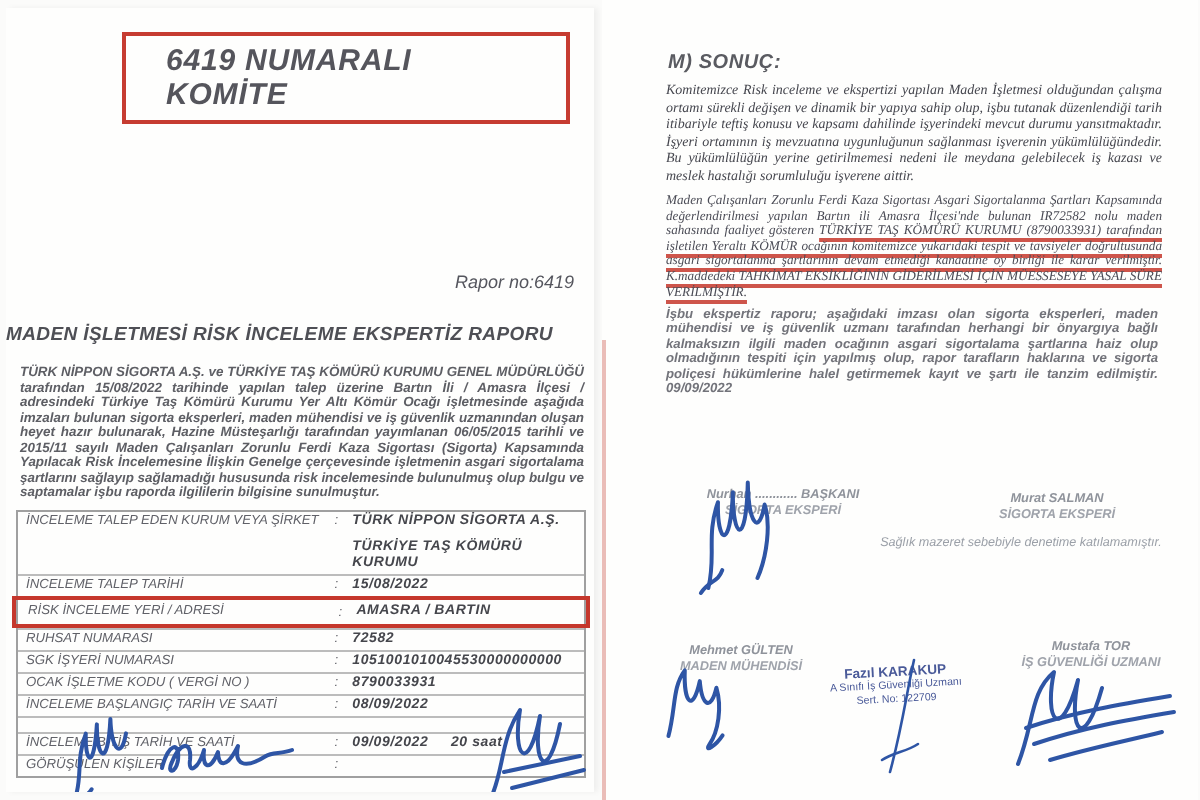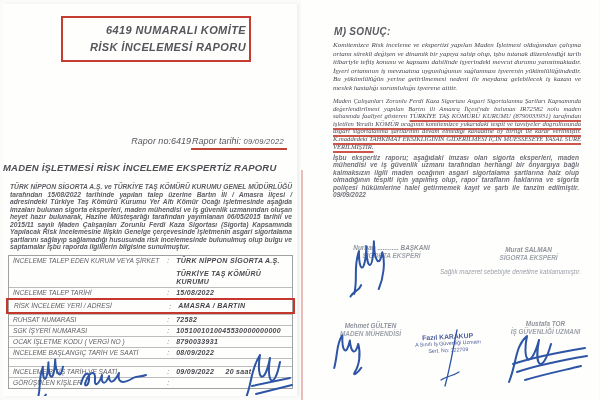--- a/index.html
+++ b/index.html
@@ -5,22 +5,22 @@
   html,body{margin:0;padding:0;background:#ffffff;}
   .stage{position:relative;width:600px;height:400px;background:#fbfbfa;overflow:hidden;
          font-family:"Liberation Sans",sans-serif;}
   .page{position:absolute;background:#fefefd;}
   .page-left{left:3px;top:4px;width:294px;height:392px;overflow:hidden;box-shadow:2px 0 3px rgba(0,0,0,0.05);}
   .page-right{left:301px;top:0;width:298px;height:400px;overflow:hidden;}
   .edge-line{position:absolute;left:0;top:170px;bottom:0;width:2px;background:rgba(210,110,100,0.45);}
 
   
   .title-box{position:absolute;left:58px;top:12px;width:180px;border:2.5px solid #c63c31;
-             padding:4px 3px;text-align:right;font-style:italic;font-weight:600;
-             font-size:11px;line-height:17px;color:#55555c;letter-spacing:0.4px;}
+             padding:4px 20px;text-align:left;font-style:italic;font-weight:600;
+             font-size:15px;line-height:17px;color:#55555c;letter-spacing:0.4px;}
   .report-row{position:absolute;left:26px;right:10px;top:132px;display:flex;
               justify-content:flex-end;font-style:italic;font-weight:normal;
               font-size:9px;color:#55565e;}
   .date-underline{border-bottom:2px solid #c04438;padding:0 3px 2px 1px;}
   .date-val{font-size:7.5px;letter-spacing:0.3px;}
   .main-heading{position:absolute;left:0;right:0;top:158px;text-align:left;
                 font-style:italic;font-weight:bold;font-size:9.5px;color:#4e4f55;letter-spacing:0.2px;}
   .intro-par{position:absolute;left:7px;right:5px;top:179px;text-align:justify;
              font-style:italic;font-weight:600;font-size:6.7px;line-height:7.5px;color:#5d5e64;}
   .dtable{position:absolute;left:5px;right:4px;top:251px;border:1px solid #a0a0a0;}
@@ -60,29 +60,24 @@
 </style>
 </head>
 <body>
 
 <div class="stage">
 
   <div class="page page-left">
 
     <div class="title-box">
       <div>6419 NUMARALI KOMİTE</div>
-      <div>RİSK İNCELEMESİ RAPORU</div>
     </div>
 
     <div class="report-row">
       <span>Rapor no:6419</span>
-      <span class="date-underline">
-        <span>Rapor tarihi:</span>
-        <span class="date-val">09/09/2022</span>
-      </span>
     </div>
 
     <div class="main-heading">MADEN İŞLETMESİ RİSK İNCELEME EKSPERTİZ RAPORU</div>
 
     <div class="intro-par">TÜRK NİPPON SİGORTA A.Ş. ve TÜRKİYE TAŞ KÖMÜRÜ KURUMU GENEL MÜDÜRLÜĞÜ tarafından 15/08/2022 tarihinde yapılan talep üzerine Bartın İli / Amasra İlçesi / adresindeki Türkiye Taş Kömürü Kurumu Yer Altı Kömür Ocağı işletmesinde aşağıda imzaları bulunan sigorta eksperleri, maden mühendisi ve iş güvenlik uzmanından oluşan heyet hazır bulunarak, Hazine Müsteşarlığı tarafından yayımlanan 06/05/2015 tarihli ve 2015/11 sayılı Maden Çalışanları Zorunlu Ferdi Kaza Sigortası (Sigorta) Kapsamında Yapılacak Risk İncelemesine İlişkin Genelge çerçevesinde işletmenin asgari sigortalama şartlarını sağlayıp sağlamadığı hususunda risk incelemesinde bulunulmuş olup bulgu ve saptamalar işbu raporda ilgililerin bilgisine sunulmuştur.</div>
 
     <div class="dtable">
       <div class="t-row t-row-first">
         <div class="t-label">İNCELEME TALEP EDEN KURUM VEYA ŞİRKET</div>
         <div class="t-colon">:</div>

